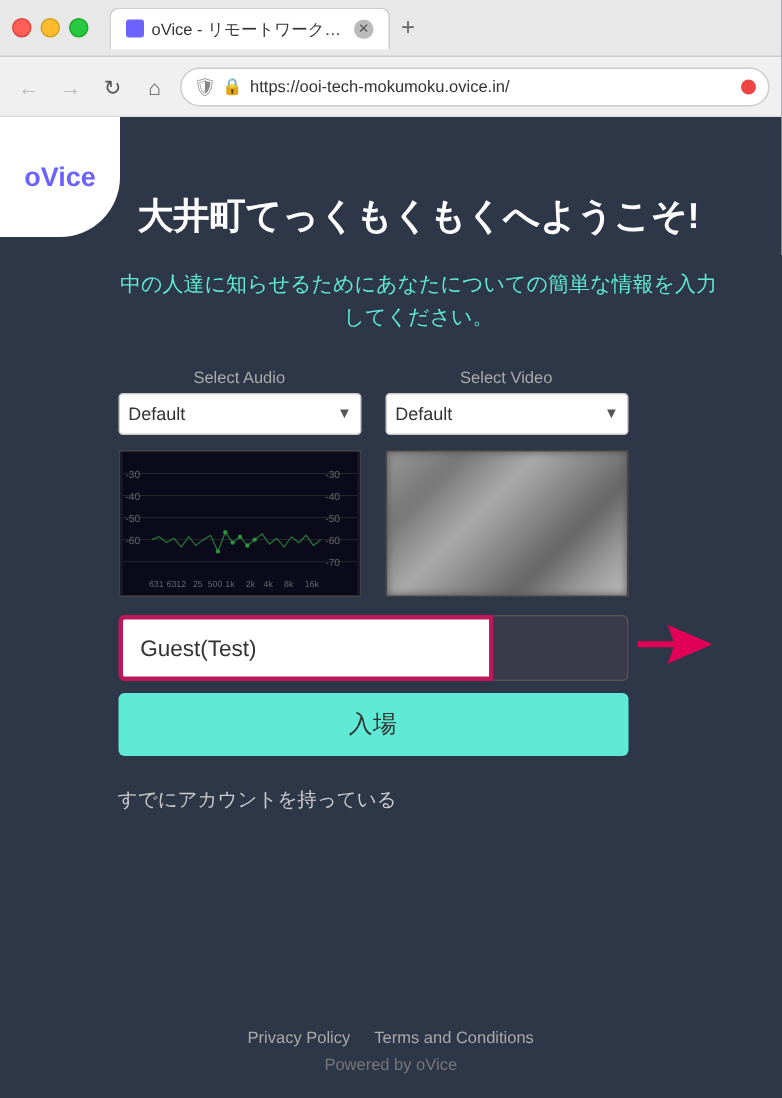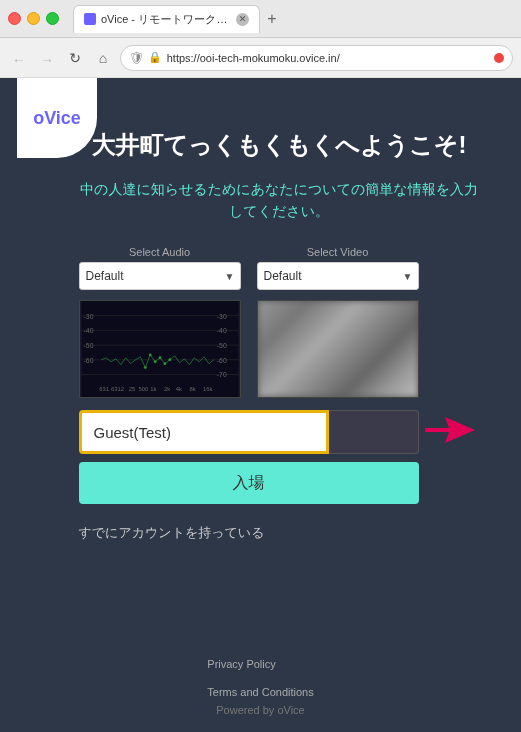--- a/index.html
+++ b/index.html
@@ -153,21 +153,21 @@
       flex-direction: column;
       align-items: center;
       position: relative;
       overflow: hidden;
     }
 
     
     .logo-area {
       position: absolute;
       top: 0;
-      left: 17px;
+      left: 0;
       width: 80px;
       height: 80px;
       background: #fff;
       border-radius: 0 0 50% 0;
       display: flex;
       align-items: center;
       justify-content: center;
     }
     .logo-text {
       font-size: 18px;
@@ -287,21 +287,21 @@
       width: 340px;
       display: flex;
       gap: 0;
       margin-bottom: 8px;
       position: relative;
     }
     .name-input {
       flex: 1;
       height: 44px;
       background: #fff;
-      border: 3px solid #eab308;
+      border: 3px solid #be185d;
       border-radius: 4px 0 0 4px;
       font-size: 15px;
       color: #333;
       padding: 0 12px;
       outline: none;
     }
     .name-input-ext {
       width: 90px;
       height: 44px;
       background: #3a3a4a;
@@ -337,21 +337,20 @@
       display: flex;
       flex-direction: column;
       align-items: center;
       padding: 16px;
       margin-top: auto;
       gap: 6px;
     }
     .footer-links {
       display: flex;
       gap: 16px;
-      flex-direction: column;
     }
     .footer-link {
       font-size: 11px;
       color: #aaa;
       cursor: pointer;
       text-decoration: none;
     }
     .powered-by {
       font-size: 11px;
       color: #777;

